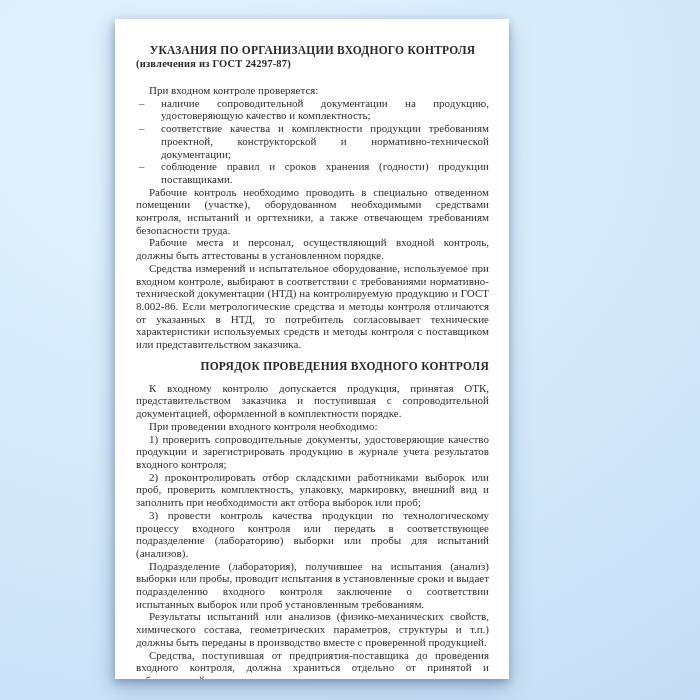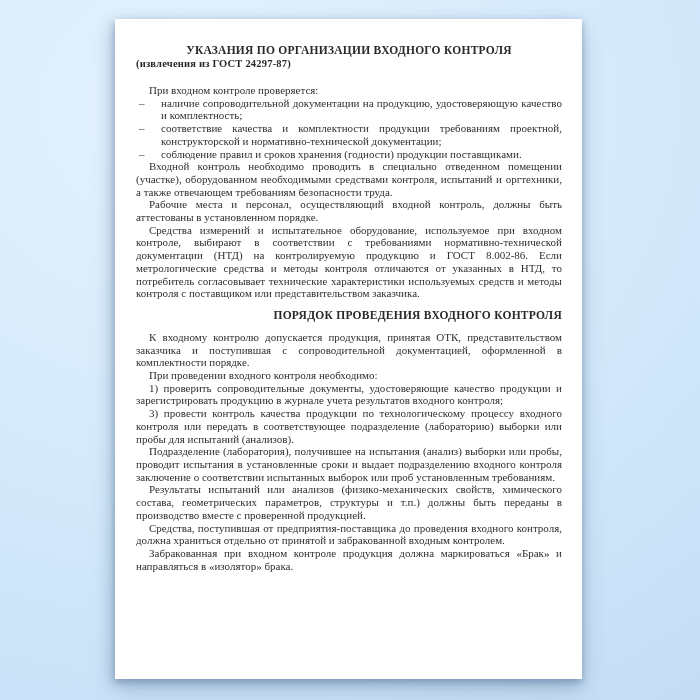--- a/index.html
+++ b/index.html
@@ -16,21 +16,21 @@
     position: relative;
     width: 700px;
     height: 700px;
     background: radial-gradient(140% 120% at 28% 15%,
                 #e4f2fd 0%, #d7ebfb 40%, #cbe3f8 70%, #bfd9f1 100%);
   }
   .page {
     position: absolute;
     left: 115px;
     top: 19px;
-    width: 467px;
+    width: 394px;
     height: 660px;
     background: #ffffff;
     box-sizing: border-box;
     padding: 24px 20px 0 21px;
     box-shadow:
       0 3px 7px rgba(84, 112, 150, 0.45),
       0 10px 22px rgba(84, 112, 150, 0.30),
       -4px 4px 12px rgba(84, 112, 150, 0.18);
     overflow: hidden;
   }
@@ -90,27 +90,28 @@
 
 <div class="scene">
   <div class="page">
     <h1 class="doc-title">УКАЗАНИЯ ПО ОРГАНИЗАЦИИ ВХОДНОГО КОНТРОЛЯ</h1>
     <h2 class="doc-subtitle">(извлечения из ГОСТ 24297-87)</h2>
     <div class="doc-body">
         <p class="para">При входном контроле проверяется:</p>
         <div class="dash-item"><span class="dash-marker">–</span><span>наличие сопроводительной документации на продукцию, удостоверяющую качество и комплектность;</span></div>
         <div class="dash-item"><span class="dash-marker">–</span><span>соответствие качества и комплектности продукции требованиям проектной, конструкторской и нормативно-технической документации;</span></div>
         <div class="dash-item"><span class="dash-marker">–</span><span>соблюдение правил и сроков хранения (годности) продукции поставщиками.</span></div>
-        <p class="para">Входной контроль необходимо проводить в специально отведенном помещении (участке), оборудованном необходимыми средствами контроля, испытаний и оргтехники, а также отвечающем требованиям безопасности труда.</p>
+        <p class="para">Рабочие контроль необходимо проводить в специально отведенном помещении (участке), оборудованном необходимыми средствами контроля, испытаний и оргтехники, а также отвечающем требованиям безопасности труда.</p>
         <p class="para">Рабочие места и персонал, осуществляющий входной контроль, должны быть аттестованы в установленном порядке.</p>
         <p class="para">Средства измерений и испытательное оборудование, используемое при входном контроле, выбирают в соответствии с требованиями нормативно-технической документации (НТД) на контролируемую продукцию и ГОСТ 8.002-86. Если метрологические средства и методы контроля отличаются от указанных в НТД, то потребитель согласовывает технические характеристики используемых средств и методы контроля с поставщиком или представительством заказчика.</p>
         <h3 class="section-heading">ПОРЯДОК ПРОВЕДЕНИЯ ВХОДНОГО КОНТРОЛЯ</h3>
         <p class="para">К входному контролю допускается продукция, принятая ОТК, представительством заказчика и поступившая с сопроводительной документацией, оформленной в комплектности порядке.</p>
         <p class="para">При проведении входного контроля необходимо:</p>
         <p class="para">1) проверить сопроводительные документы, удостоверяющие качество продукции и зарегистрировать продукцию в журнале учета результатов входного контроля;</p>
+        <p class="para">2) проконтролировать отбор складскими работниками выборок или проб, проверить комплектность, упаковку, маркировку, внешний вид и заполнить при необходимости акт отбора выборок или проб;</p>
         <p class="para">3) провести контроль качества продукции по технологическому процессу входного контроля или передать в соответствующее подразделение (лабораторию) выборки или пробы для испытаний (анализов).</p>
         <p class="para">Подразделение (лаборатория), получившее на испытания (анализ) выборки или пробы, проводит испытания в установленные сроки и выдает подразделению входного контроля заключение о соответствии испытанных выборок или проб установленным требованиям.</p>
         <p class="para">Результаты испытаний или анализов (физико-механических свойств, химического состава, геометрических параметров, структуры и т.п.) должны быть переданы в производство вместе с проверенной продукцией.</p>
         <p class="para">Средства, поступившая от предприятия-поставщика до проведения входного контроля, должна храниться отдельно от принятой и забракованной входным контролем.</p>
         <p class="para">Забракованная при входном контроле продукция должна маркироваться «Брак» и направляться в «изолятор» брака.</p>
       </div>
   </div>
 </div>
 
 </body></html>

